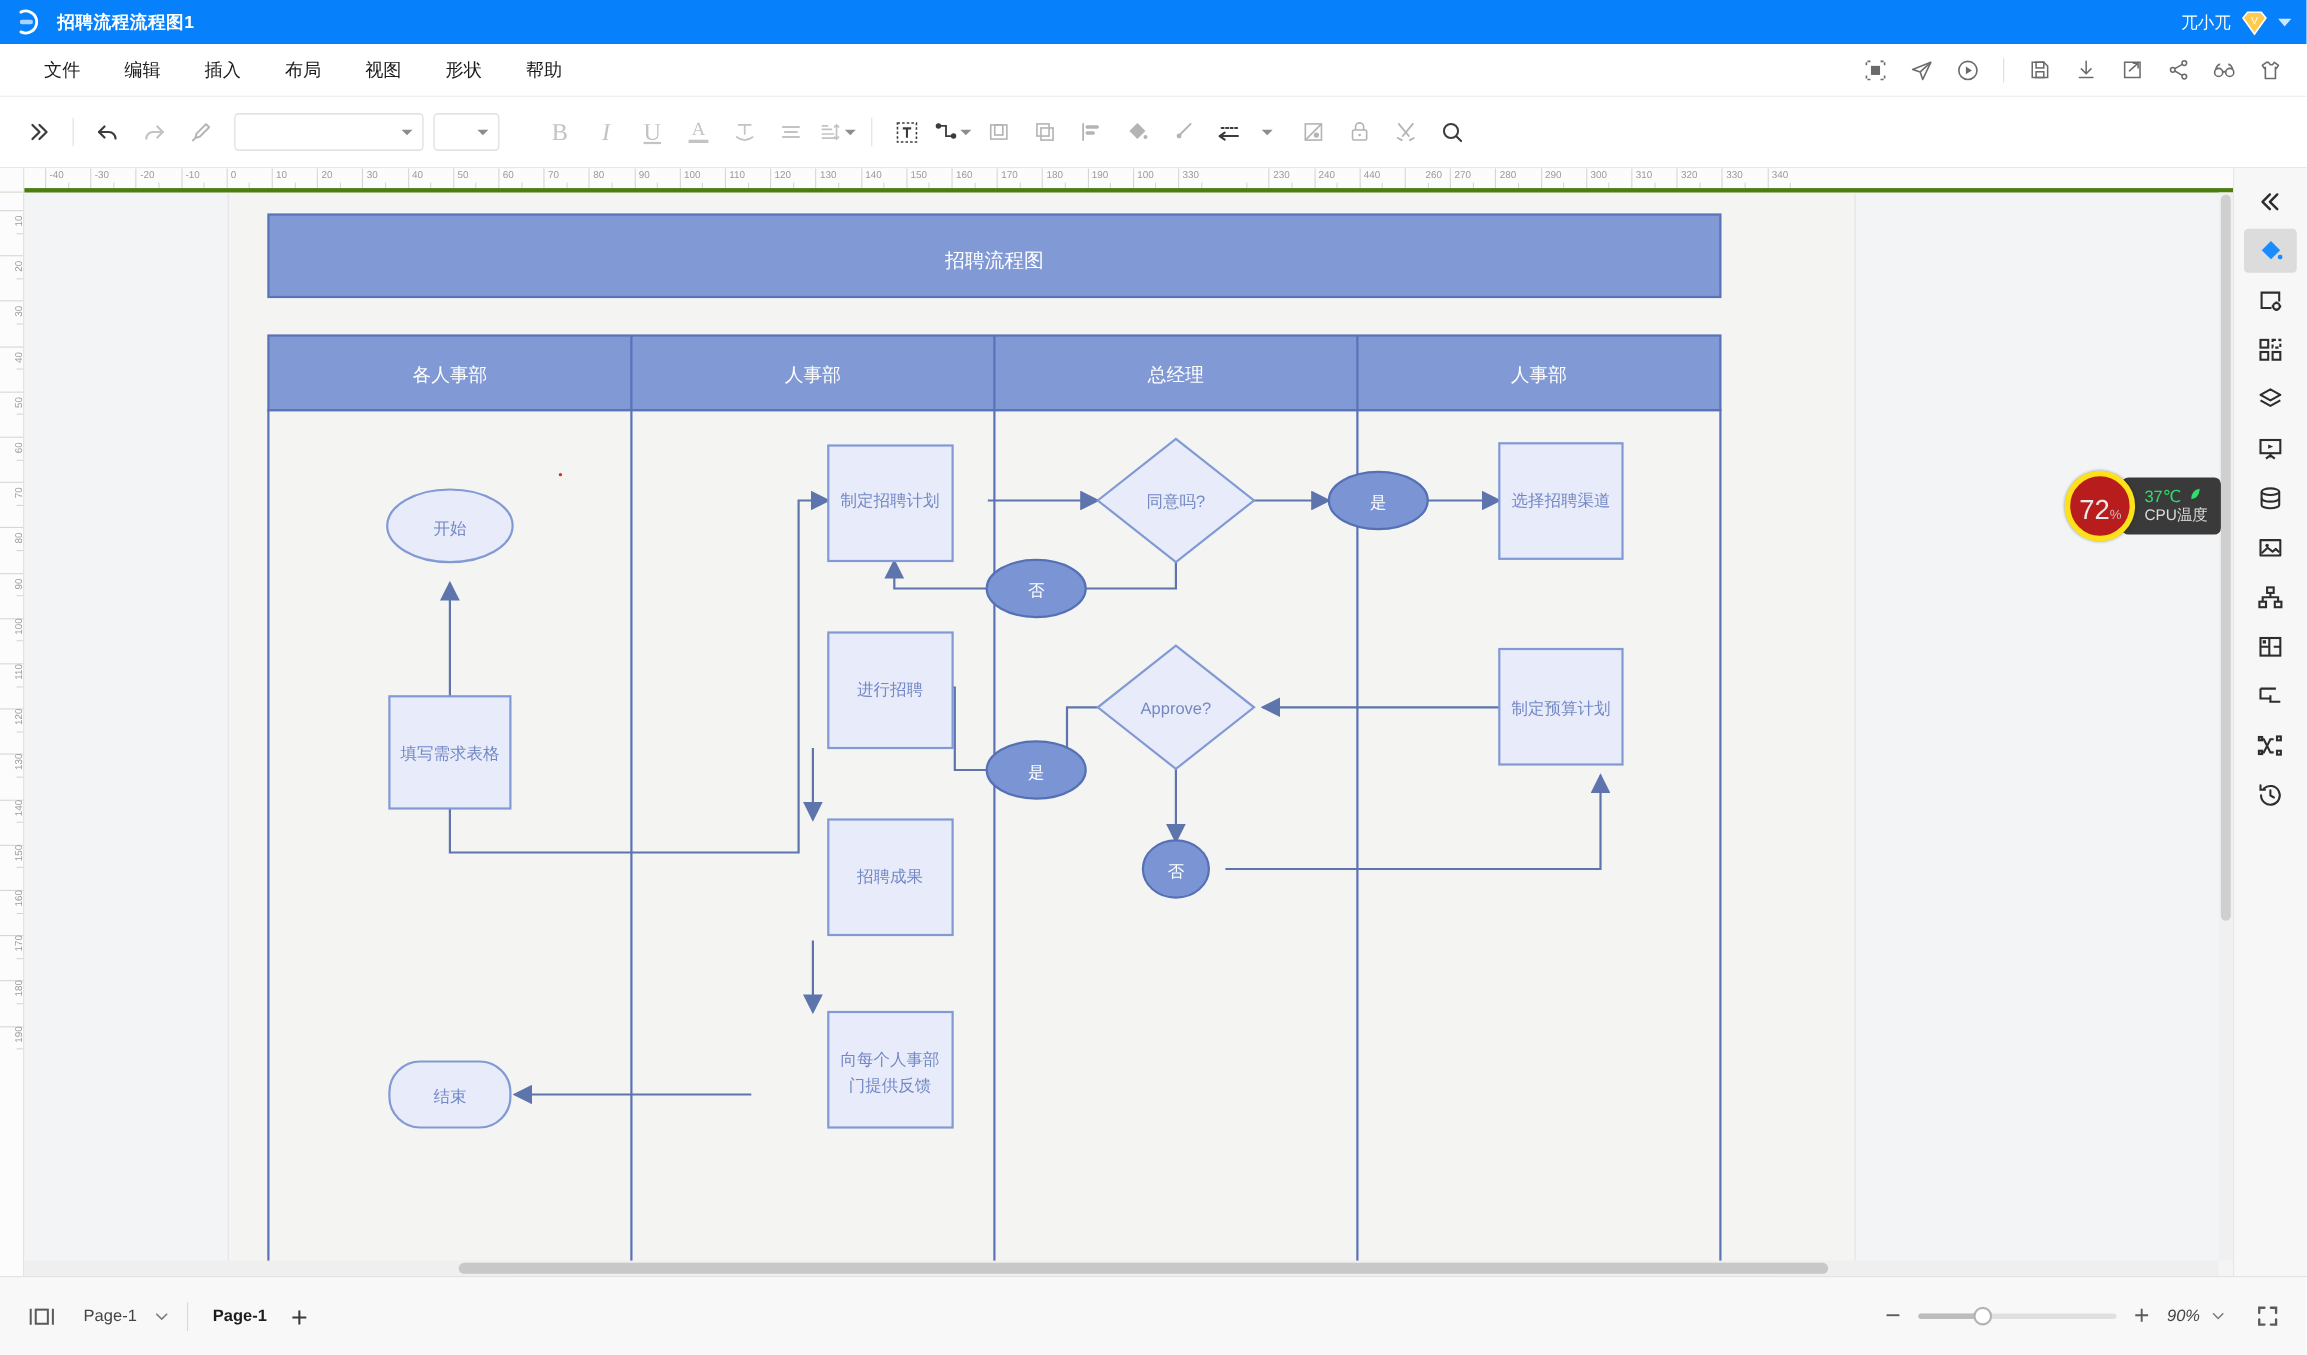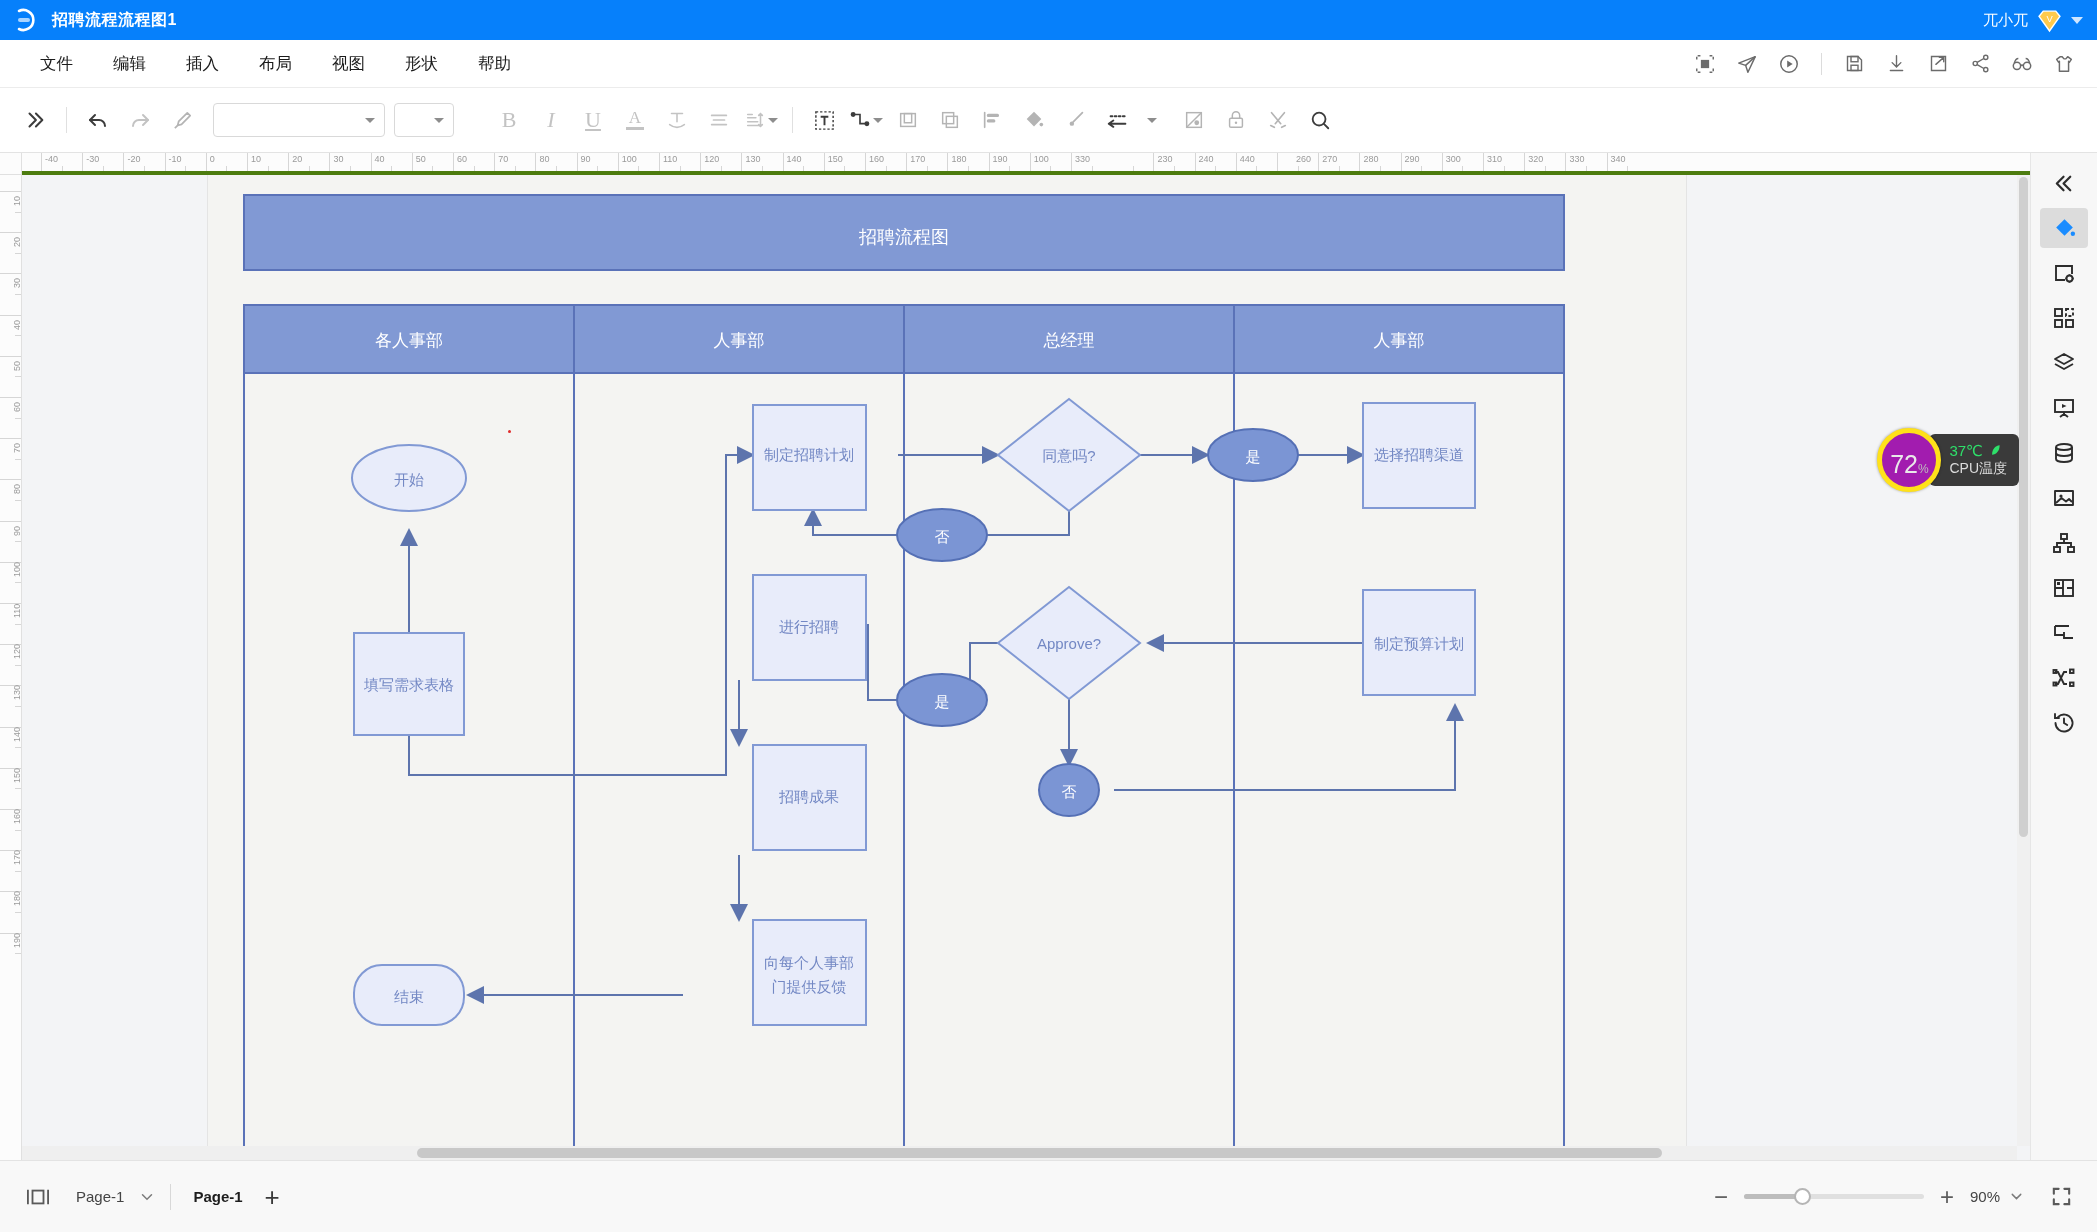--- a/index.html
+++ b/index.html
@@ -85,21 +85,21 @@
   .vthumb { position:absolute; left:2px; top:2px; width:9px; height:660px;
      background:#cfcfcf; border-radius:5px;}
   .hscroll { position:absolute; left:22px; right:80px; bottom:0; height:14px;
      background:#efefef; z-index:6;}
   .hthumb { position:absolute; top:2px; left:395px; width:1245px; height:10px;
      background:#c8c8c8; border-radius:5px; }
 
   
   .cpu-widget { position:absolute; right:78px; top:275px; z-index:20;
      display:flex; align-items:center; height:64px; }
-  .cpu-ring { width:64px;height:64px;border-radius:50%;background:#a21caf;
+  .cpu-ring { width:64px;height:64px;border-radius:50%;background:#b91c1c;
      border:5px solid #ffe11a; display:flex;align-items:baseline;justify-content:center;
      z-index:2; box-shadow:0 0 3px rgba(0,0,0,.4);}
   .cpu-ring b { font-size:25px;color:#e9e9e9;font-weight:400;line-height:62px;}
   .cpu-ring i { font-size:12px;color:#bdbdbd;font-style:normal;line-height:62px;}
   .cpu-body { margin-left:-12px; height:52px; background:#3a3a3a; border-radius:6px;
      padding:4px 12px 4px 20px; display:flex;flex-direction:column;justify-content:center;}
   .cpu-temp { font-size:15px; color:#2ee06a; display:flex;align-items:center;gap:5px; }
   .cpu-label { font-size:14px; color:#dcdcdc; }
 
   
@@ -110,21 +110,21 @@
   .sb-page { font-size:15px;color:#444; margin:0 14px 0 18px; cursor:pointer;}
   .sb-sep { width:1px;height:26px;background:#d8d8d8;margin:0 14px; }
   .sb-tab { font-size:15px;font-weight:700;color:#1d1d1d;cursor:pointer;padding:4px 8px;}
   .sb-plus { font-size:26px;color:#3a3a3a;cursor:pointer;margin-left:14px;line-height:1;}
   .sb-right { margin-left:auto; display:flex; align-items:center; gap:8px;}
   .zminus,.zplus { font-size:24px;color:#5c5c5c;cursor:pointer;width:30px;text-align:center;line-height:1;}
   .zslider { width:180px;height:5px;background:#e0e0e0;border-radius:3px;position:relative;cursor:pointer;}
   .zslider .fill{position:absolute;left:0;top:0;height:5px;width:58px;background:#bdbdbd;border-radius:3px;}
   .zslider .knob{position:absolute;left:50px;top:-6px;width:17px;height:17px;border-radius:50%;
      background:#fff;border:2px solid #b5b5b5;}
-  .zval { font-size:15px;color:#444;cursor:pointer;}
+  .zval { font-size:15px;color:#444;cursor:pointer;font-style:italic;}
   .fs-ico { width:36px;height:36px;display:flex;align-items:center;justify-content:center;
      color:#5a5a5a;cursor:pointer;margin-left:10px;}
   .red-dot { position:absolute; width:3px;height:3px;background:#e02b2b;border-radius:50%;}
 </style>
 </head>
 <body>
 
 <div class="titlebar">
   <span class="logo">
     <svg width="26" height="26" viewBox="0 0 26 26">

